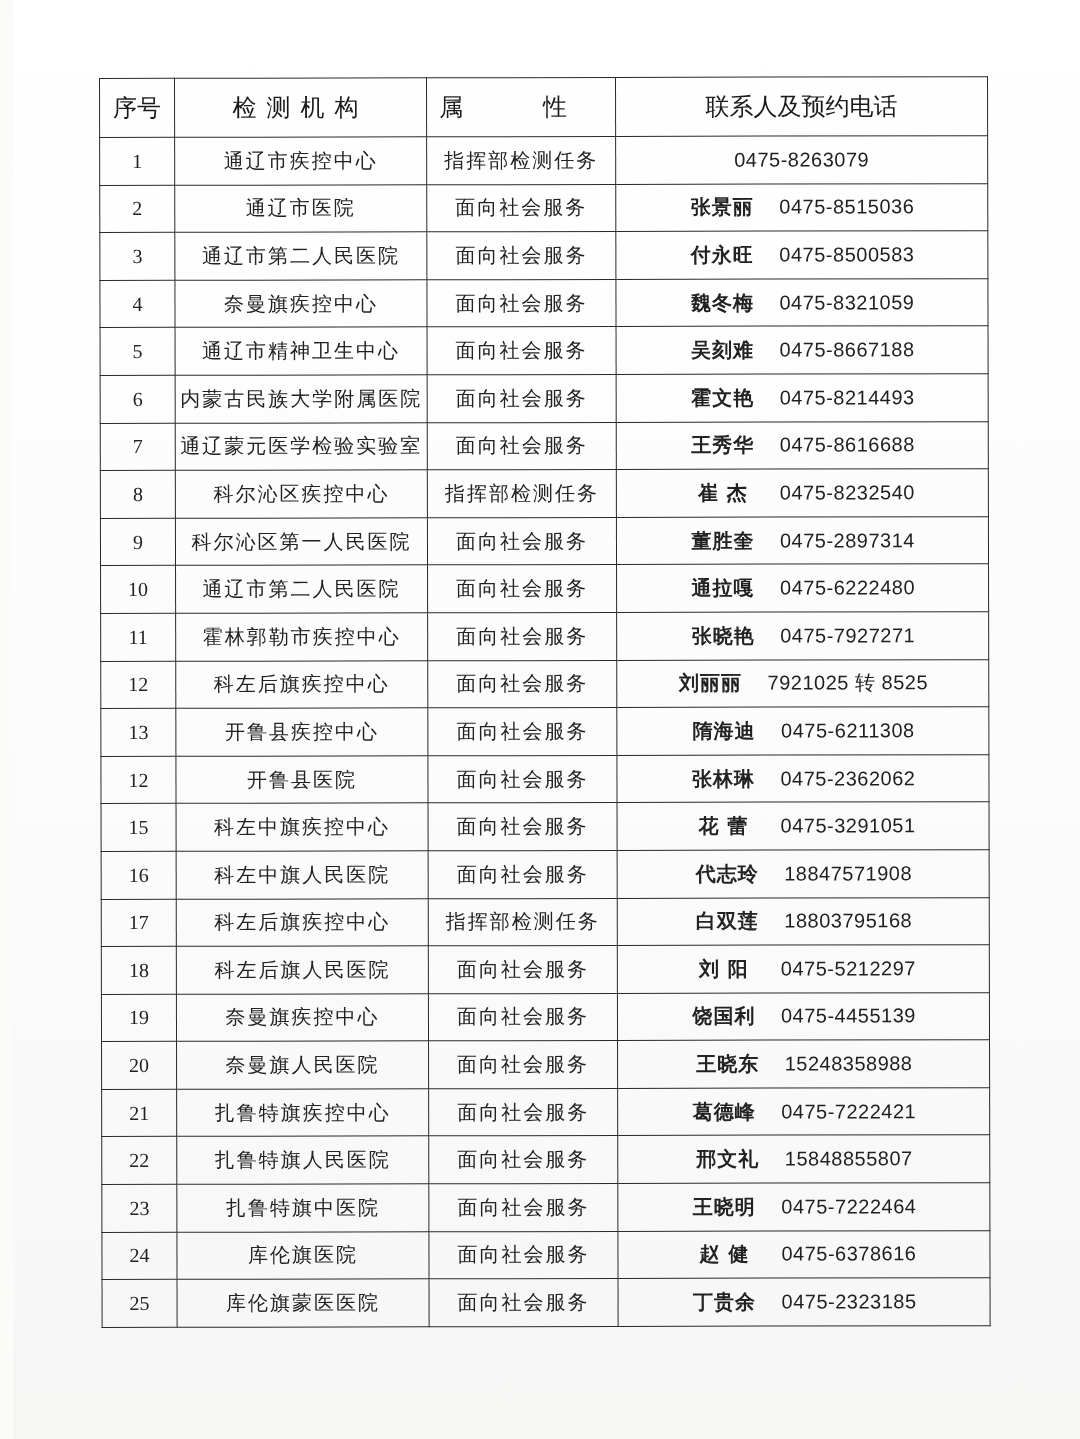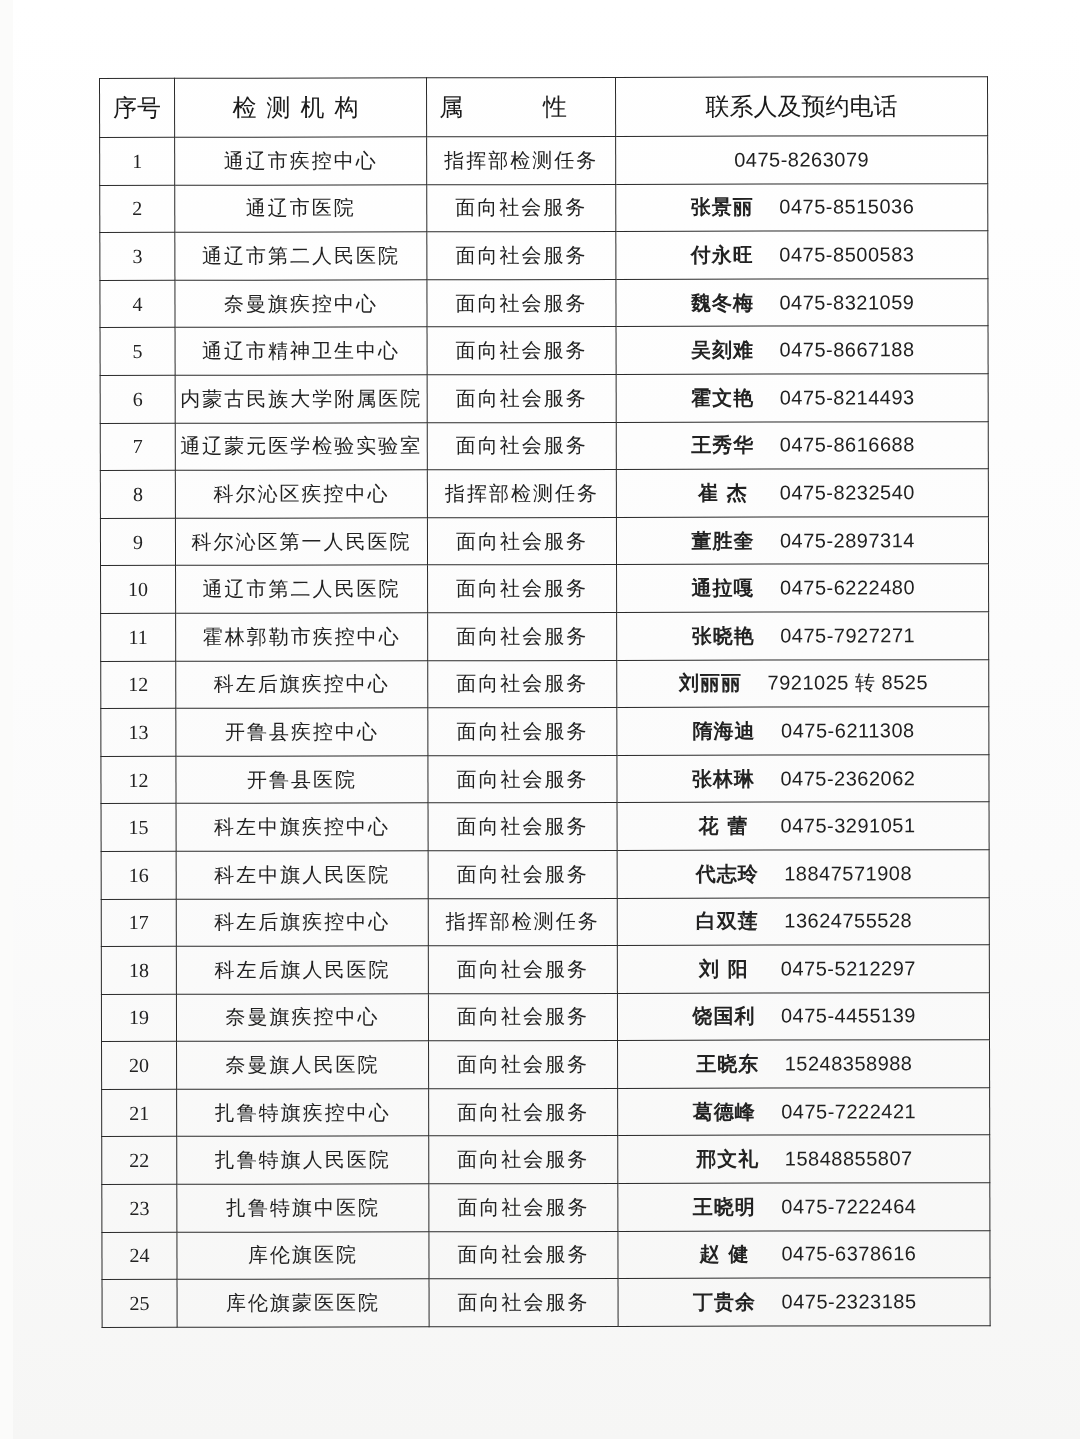--- a/index.html
+++ b/index.html
@@ -296,21 +296,21 @@
     </td>
   </tr>
 
   <tr>
     <td class="num">17</td>
     <td class="org">科左后旗疾控中心</td>
     <td class="attr">指挥部检测任务</td>
     <td>
       <span class="contact-wrap">
         <span class="contact-name">白双莲</span>
-        <span class="contact-phone">13624755528</span>
+        <span class="contact-phone">18803795168</span>
       </span>
     </td>
   </tr>
 
   <tr>
     <td class="num">18</td>
     <td class="org">科左后旗人民医院</td>
     <td class="attr">面向社会服务</td>
     <td>
       <span class="contact-wrap">

